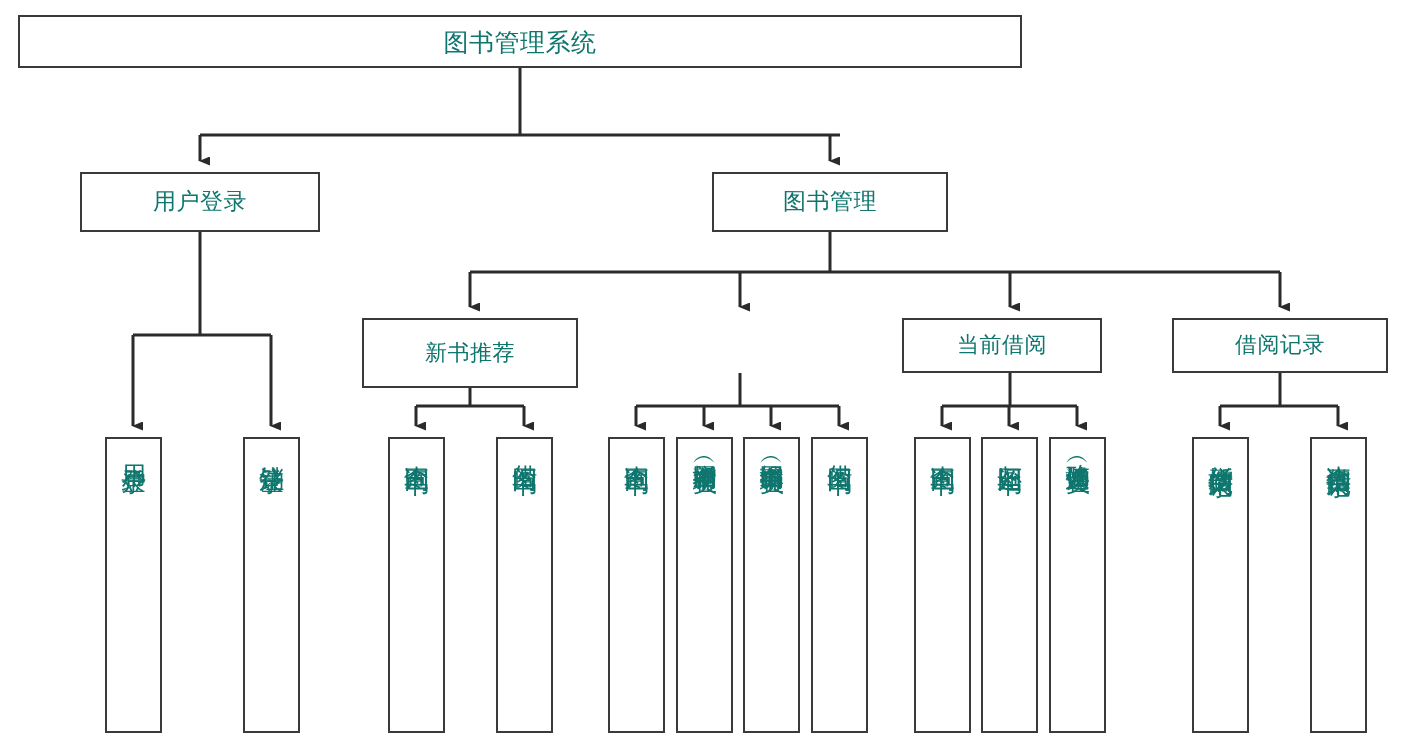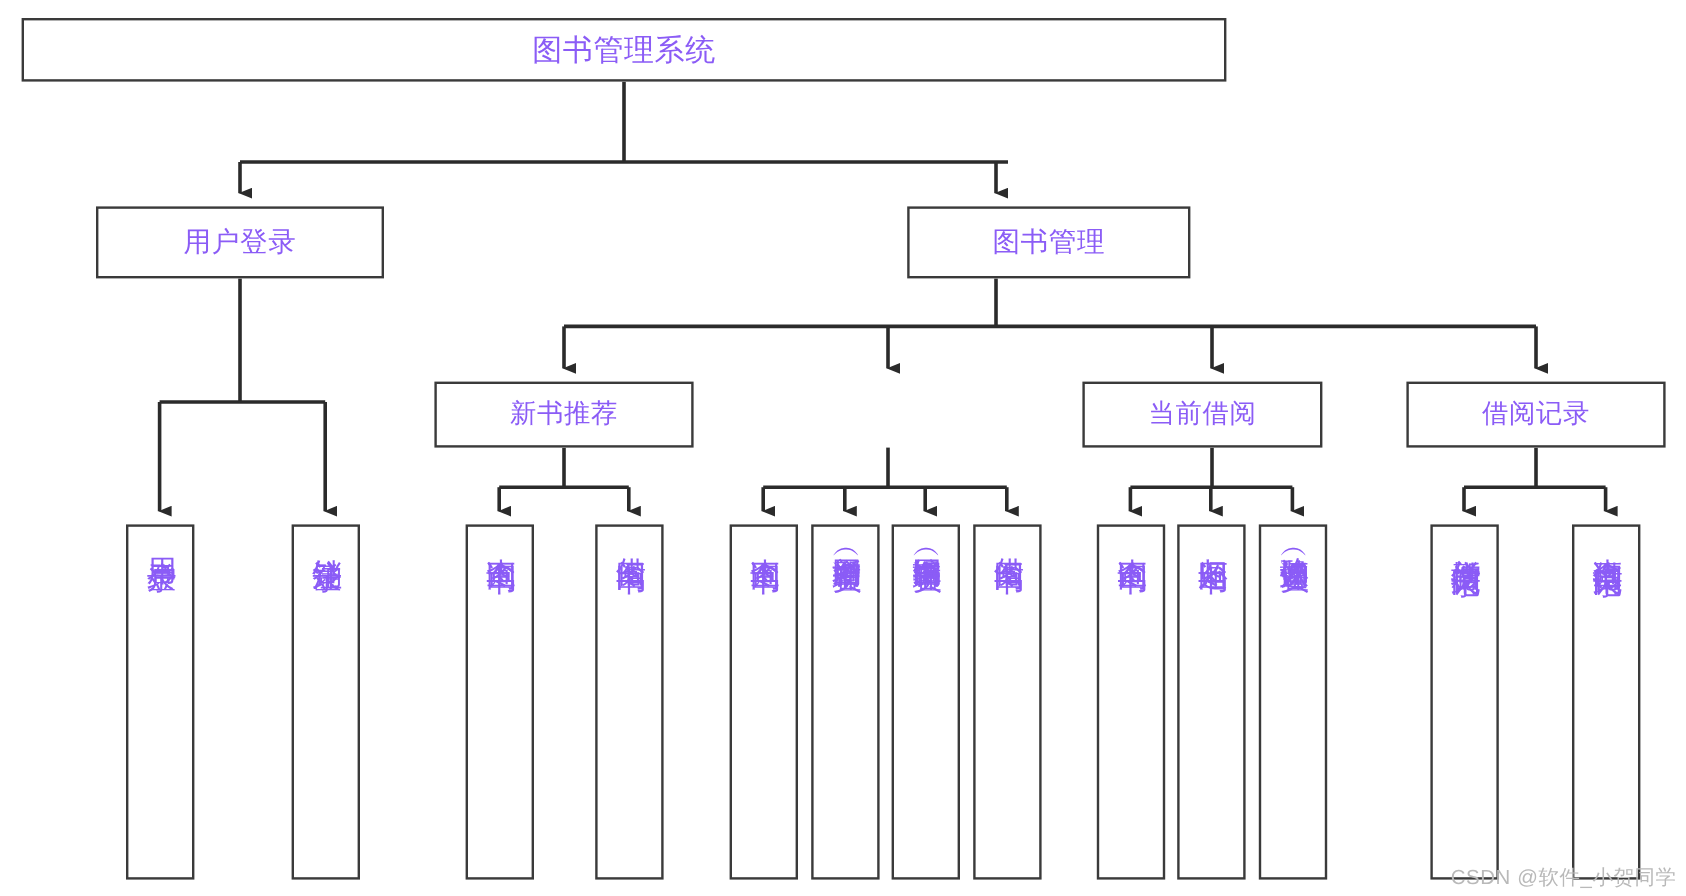--- a/index.html
+++ b/index.html
@@ -17,21 +17,21 @@
 
   
   .node{
     position:absolute;
     box-sizing:border-box;
     background:#ffffff;
     border:2px solid #3a3a3a;
     display:flex;
     align-items:center;
     justify-content:center;
-    color:#8b5cf6;
+    color:#0f766e;
     z-index:3;
   }
   .node .lbl{
     display:block;
     white-space:nowrap;
     line-height:1.12;
     letter-spacing:0.5px;
   }
 
   
@@ -125,25 +125,25 @@
     </g>
   </svg>
 
   <div class="node root" style="left:18px;top:15px;width:1004px;height:53px;">
     <span class="lbl">图书管理系统</span>
   </div>
 
   <div class="node lvl2" style="left:80px;top:172px;width:240px;height:60px;">
     <span class="lbl">用户登录</span>
   </div>
-  <div class="node lvl2" style="left:712px;top:172px;width:236px;height:60px;margin-left:44px;">
+  <div class="node lvl2" style="left:712px;top:172px;width:236px;height:60px;">
     <span class="lbl">图书管理</span>
   </div>
 
-  <div class="node lvl3" style="left:362px;top:318px;width:216px;height:55px;">
+  <div class="node lvl3" style="left:362px;top:318px;width:216px;height:70px;">
     <span class="lbl">新书推荐</span>
   </div>
   <div class="node lvl3" style="left:902px;top:318px;width:200px;height:55px;">
     <span class="lbl">当前借阅</span>
   </div>
   <div class="node lvl3" style="left:1172px;top:318px;width:216px;height:55px;">
     <span class="lbl">借阅记录</span>
   </div>
 
   <div class="node leaf" style="left:105px;top:437px;width:57px;height:296px;">
@@ -183,15 +183,14 @@
     <span class="lbl">确认归还（管理员）</span>
   </div>
 
   <div class="node leaf" style="left:1192px;top:437px;width:57px;height:296px;">
     <span class="lbl">新增借阅记录</span>
   </div>
   <div class="node leaf" style="left:1310px;top:437px;width:57px;height:296px;">
     <span class="lbl">查询借阅记录</span>
   </div>
 
-  <div id="watermark">CSDN @软件_小贺同学</div>
 
 </div>
 
 </body></html>

